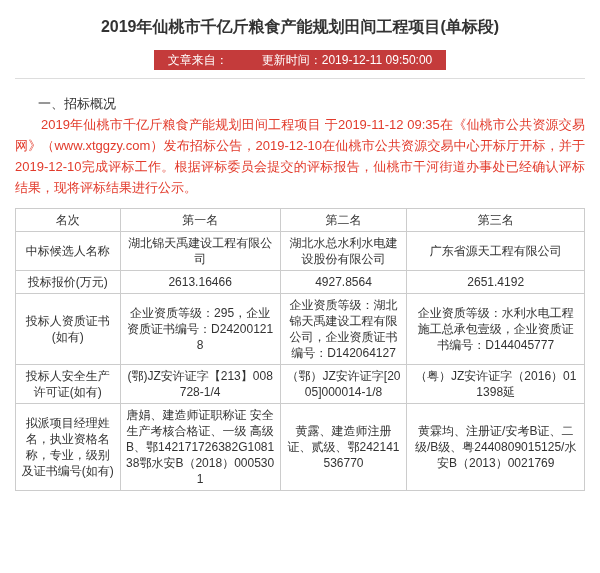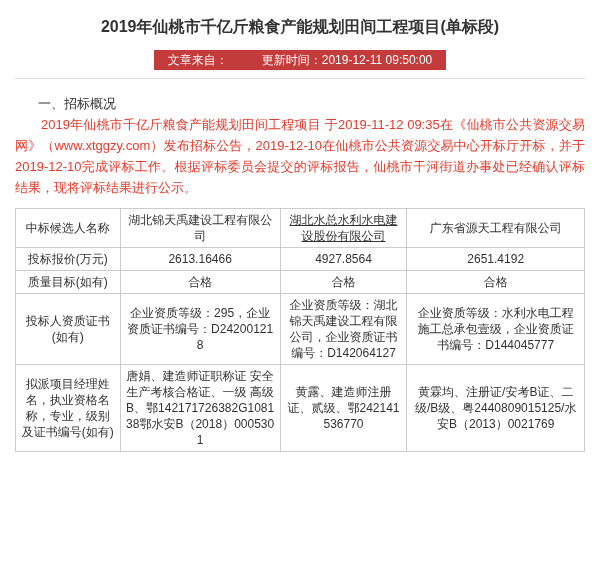--- a/index.html
+++ b/index.html
@@ -69,21 +69,21 @@
     padding: 3px 5px;
     line-height: 16px;
     word-break: break-all;
     color: #333333;
   }
   table.eval th { font-weight: normal; background: #ffffff; }
   col.c1 { width: 18.4%; }
   col.c2 { width: 28.1%; }
   col.c3 { width: 22.3%; }
   col.c4 { width: 31.2%; }
-  td.red { color: #e23b2c; text-decoration: underline; }
+  td.red { color: #e23b2c; }
 </style>
 </head>
 <body>
 
 <div class="page">
 
   <h1 class="title">2019年仙桃市千亿斤粮食产能规划田间工程项目(单标段)</h1>
 
   <div class="meta-wrap">
     <div class="meta-bar">
@@ -99,43 +99,49 @@
 
 
   <table class="eval">
     <colgroup>
         <col class="c1">
         <col class="c2">
         <col class="c3">
         <col class="c4">
       </colgroup>
     <tbody>
+        <tr>
+      <th>名次</th>
+      <th>第一名</th>
+      <th>第二名</th>
+      <th>第三名</th>
+    </tr>
     <tr>
       <td>中标候选人名称</td>
       <td>湖北锦天禹建设工程有限公司</td>
       <td class="red">湖北水总水利水电建设股份有限公司</td>
       <td>广东省源天工程有限公司</td>
     </tr>
     <tr>
       <td>投标报价(万元)</td>
       <td>2613.16466</td>
       <td>4927.8564</td>
       <td>2651.4192</td>
     </tr>
     <tr>
-      <td>质量目标(如有)</td>
-      <td>合格</td>
-      <td>合格</td>
-      <td>合格</td>
-    </tr>
-    <tr>
       <td>投标人资质证书(如有)</td>
       <td>企业资质等级：295，企业资质证书编号：D242001218</td>
       <td>企业资质等级：湖北锦天禹建设工程有限公司，企业资质证书编号：D142064127</td>
       <td>企业资质等级：水利水电工程施工总承包壹级，企业资质证书编号：D144045777</td>
+    </tr>
+    <tr>
+      <td>投标人安全生产许可证(如有)</td>
+      <td>(鄂)JZ安许证字【213】008728-1/4</td>
+      <td>（鄂）JZ安许证字[2005]000014-1/8</td>
+      <td>（粤）JZ安许证字（2016）011398延</td>
     </tr>
     <tr>
       <td>拟派项目经理姓名，执业资格名称，专业，级别及证书编号(如有)</td>
       <td>唐娟、建造师证职称证 安全生产考核合格证、一级 高级 B、鄂142171726382G108138鄂水安B（2018）0005301</td>
       <td>黄露、建造师注册证、贰级、鄂242141536770</td>
       <td>黄霖均、注册证/安考B证、二级/B级、粤2440809015125/水安B（2013）0021769</td>
     </tr>
 
   </tbody>
     </table>

